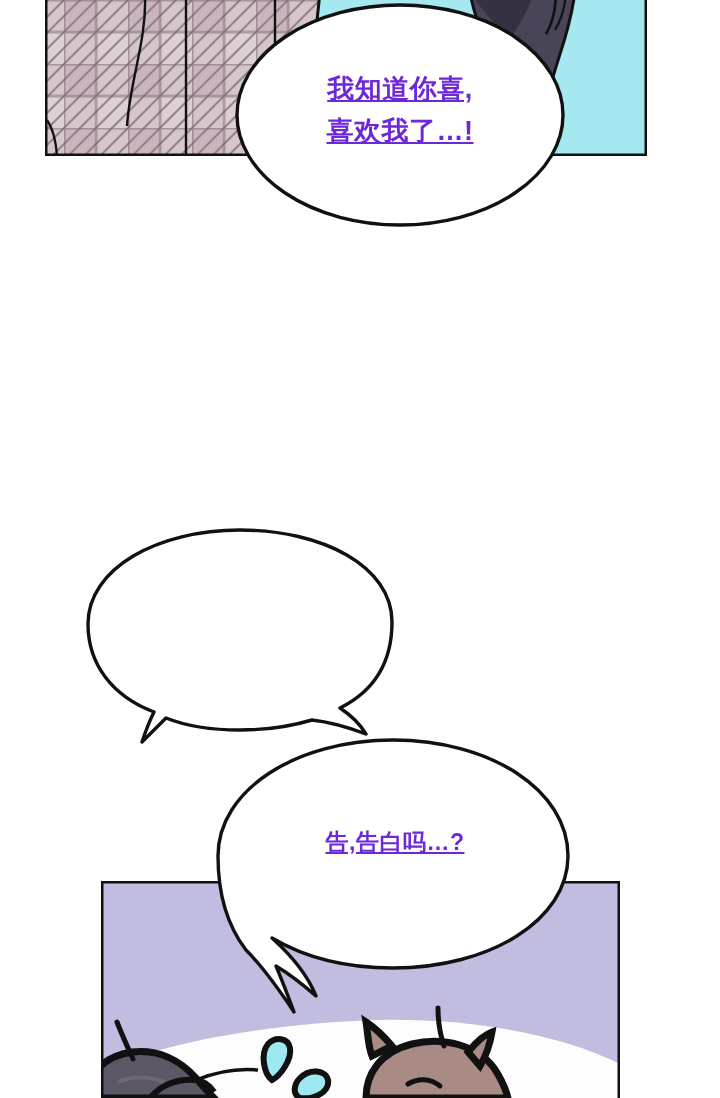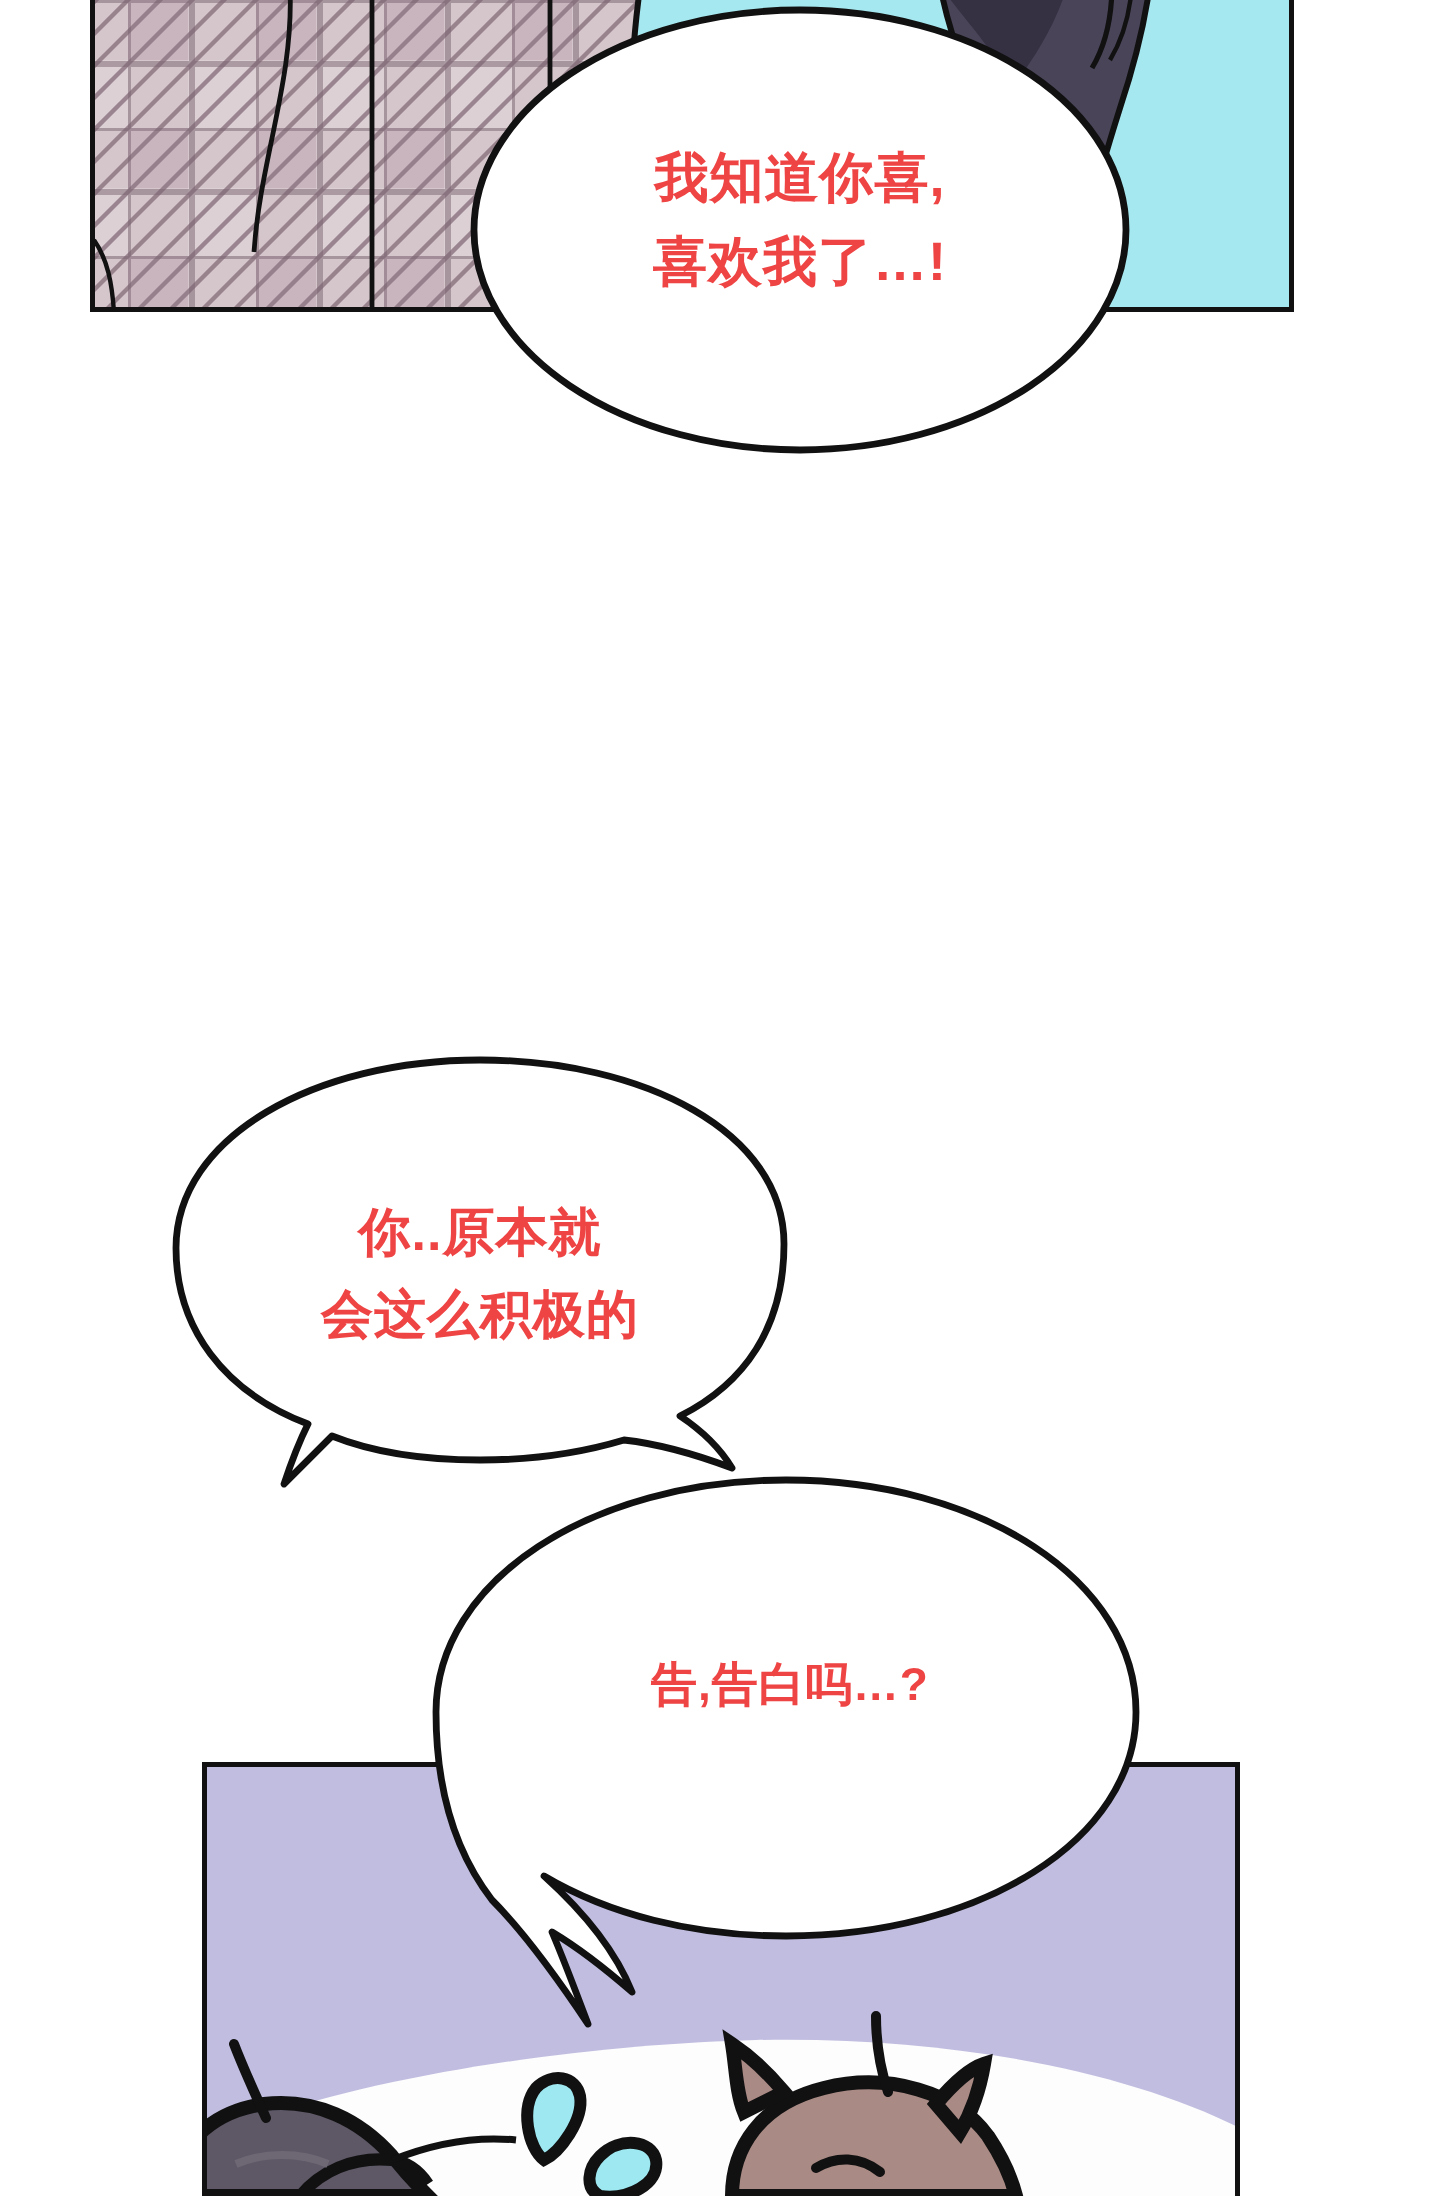--- a/index.html
+++ b/index.html
@@ -20,25 +20,26 @@
   }
   .layer {
     position: absolute;
     top: 0; left: 0;
     width: 720px;
     height: 1098px;
   }
   .bubble-text {
     position: absolute;
     text-align: center;
-    color: #ef4444;
+    color: #6d28d9;
     font-family: "Liberation Sans", "DejaVu Sans", sans-serif;
     white-space: pre-line;
     pointer-events: none;
     letter-spacing: 0.5px;
+    text-decoration: underline;
   }
   #bubble1-text {
     left: 250px;
     top: 68px;
     width: 300px;
     font-size: 27px;
     line-height: 42px;
     font-weight: 600;
   }
   #bubble2-text {
@@ -177,18 +178,16 @@
              C300,982 286,972 276,966
              C282,980 288,996 294,1012
              C278,988 262,966 246,950
              C226,924 218,892 218,856
              C218,790 296,740 393,740 Z" fill="#FFFFFF" stroke="#111111" stroke-width="3.4" stroke-linejoin="round"></path>
   </svg>
 
   <div class="bubble-text" id="bubble1-text">我知道你喜,
 喜欢我了…!</div>
 
-  <div class="bubble-text" id="bubble2-text">你..原本就
-会这么积极的</div>
 
   <div class="bubble-text" id="bubble3-text">告,告白吗…?</div>
 
 </div>
 
 </body></html>

